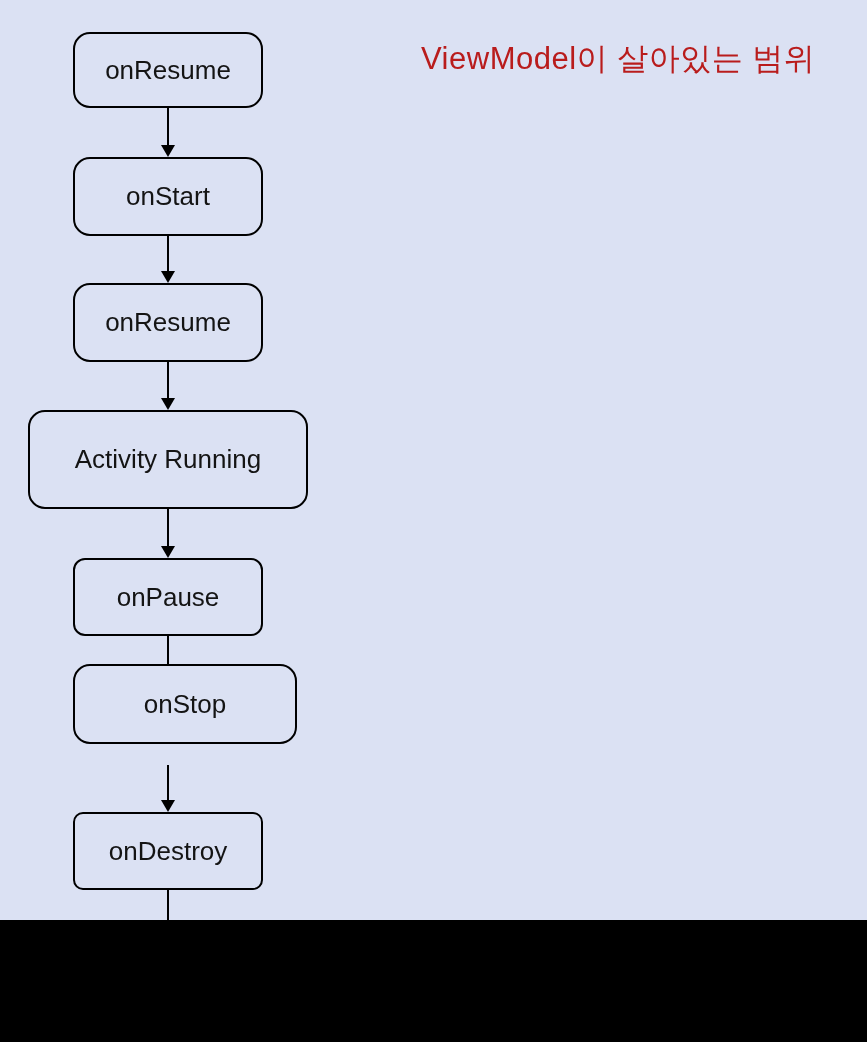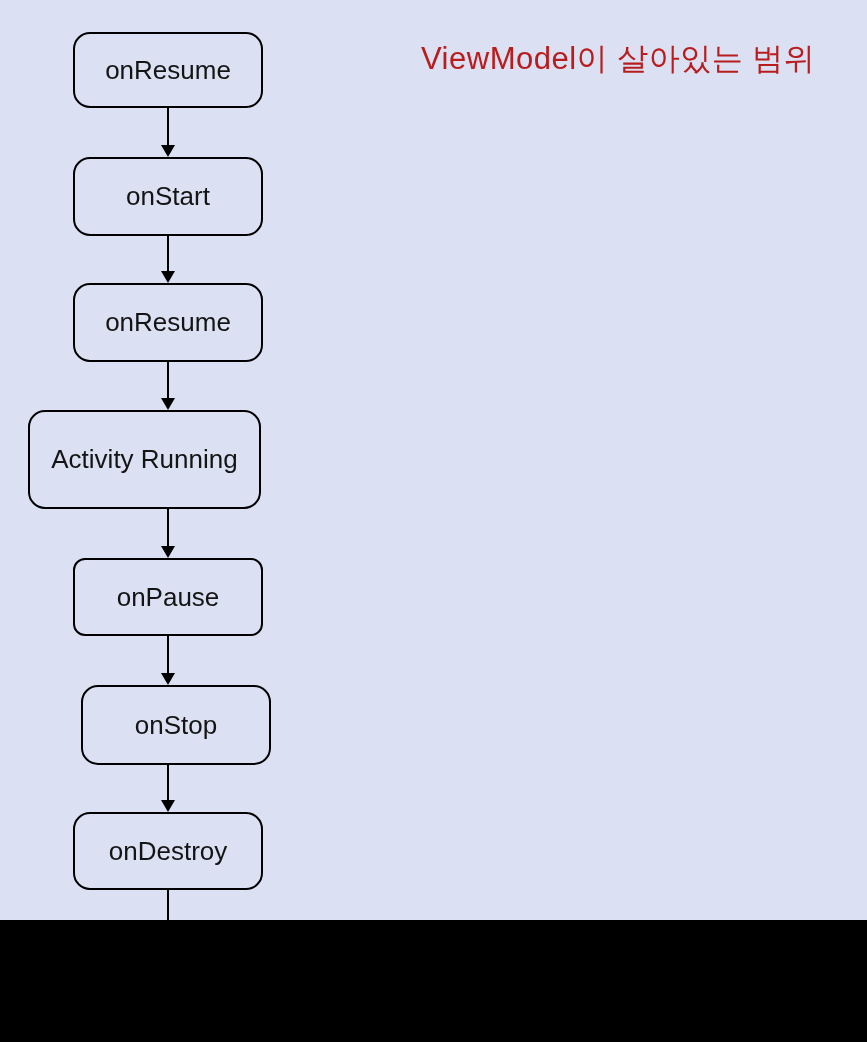--- a/index.html
+++ b/index.html
@@ -30,24 +30,24 @@
     display: flex;
     align-items: center;
     justify-content: center;
     font-size: 26px;
     color: #141414;
     white-space: nowrap;
   }
   .n0 { left: 73px; top: 32px;  width: 190px; height: 76px; }
   .n1 { left: 73px; top: 157px; width: 190px; height: 79px; }
   .n2 { left: 73px; top: 283px; width: 190px; height: 79px; }
-  .n3 { left: 28px; top: 410px; width: 233px; height: 99px; }
+  .n3 { left: 28px; top: 410px; width: 280px; height: 99px; }
   .n4 { left: 73px; top: 558px; width: 190px; height: 78px; border-radius: 12px; }
-  .n5 { left: 73px; top: 685px; width: 190px; height: 80px; margin-left: 8px; }
-  .n6 { left: 73px; top: 812px; width: 190px; height: 78px; }
+  .n5 { left: 73px; top: 664px; width: 224px; height: 80px; }
+  .n6 { left: 73px; top: 812px; width: 190px; height: 78px; border-radius: 10px; }
 
   .arrow {
     position: absolute;
     left: 161px;
     width: 14px;
   }
   .a0 { top: 107px; height: 50px; }
   .a1 { top: 236px; height: 47px; }
   .a2 { top: 362px; height: 48px; }
   .a3 { top: 509px; height: 49px; }

